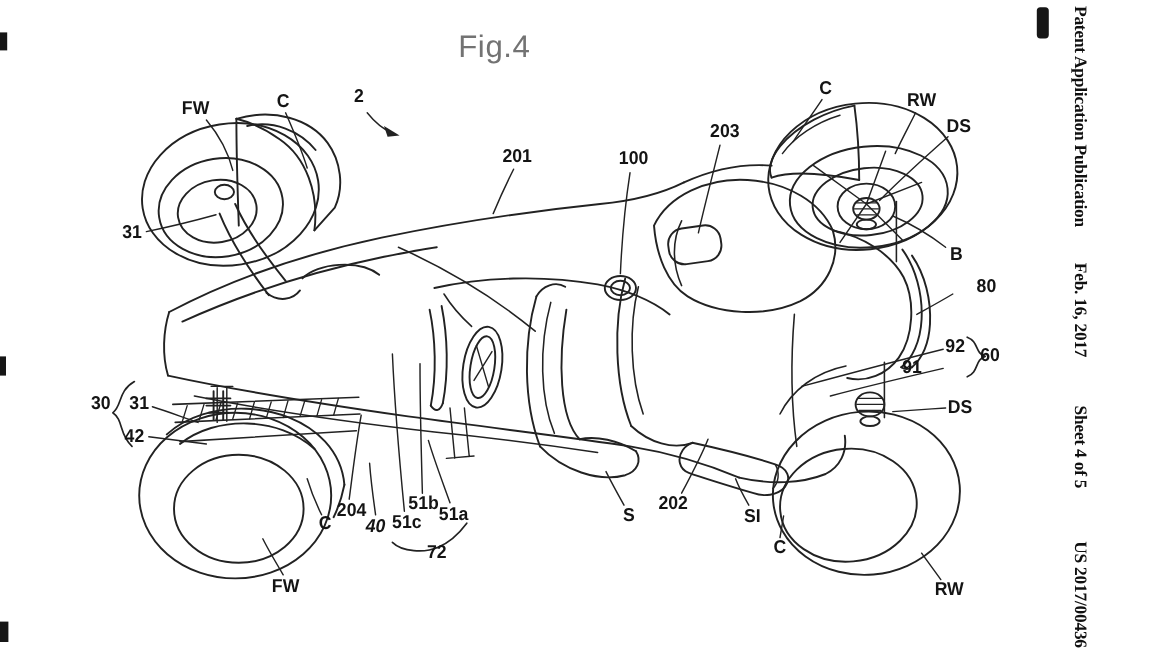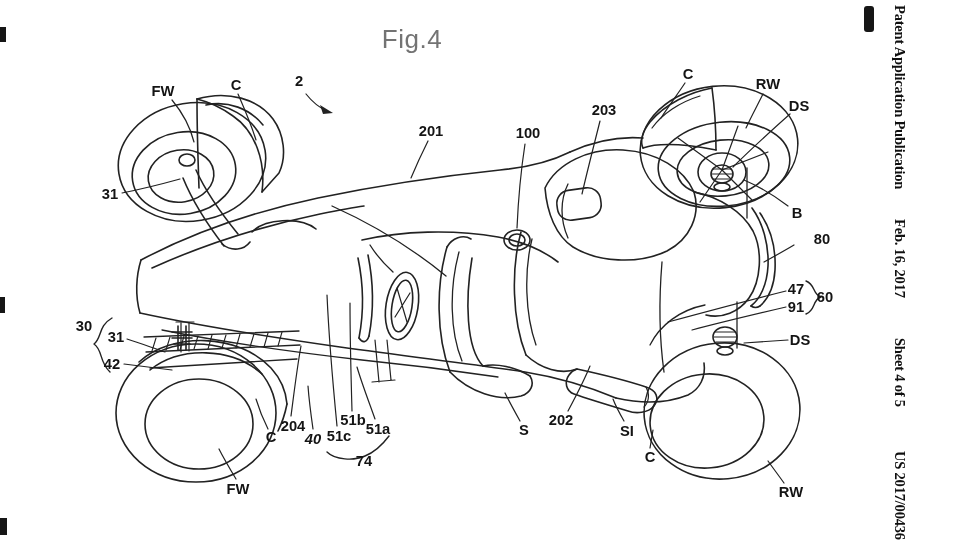--- a/index.html
+++ b/index.html
@@ -182,34 +182,34 @@
       <span class="ref" style="left: 299px; top: 81px;">2</span>
       <span class="ref" style="left: 431px; top: 131px;">201</span>
       <span class="ref" style="left: 528px; top: 133px;">100</span>
       <span class="ref" style="left: 604px; top: 110px;">203</span>
       <span class="ref" style="left: 688px; top: 74px;">C</span>
       <span class="ref" style="left: 768px; top: 84px;">RW</span>
       <span class="ref" style="left: 799px; top: 106px;">DS</span>
       <span class="ref" style="left: 110px; top: 194px;">31</span>
       <span class="ref" style="left: 797px; top: 213px;">B</span>
       <span class="ref" style="left: 803px; top: 239px; margin-left: 19px;">80</span>
-      <span class="ref" style="left: 796px; top: 289px;">47</span>
+      <span class="ref" style="left: 796px; top: 289px;">92</span>
       <span class="ref" style="left: 825px; top: 297px;">60</span>
-      <span class="ref" style="left: 796px; top: 307px;">91</span>
+      <span class="ref" style="left: 760px; top: 307px;">91</span>
       <span class="ref" style="left: 800px; top: 340px;">DS</span>
-      <span class="ref" style="left: 84px; top: 326px;">30</span>
+      <span class="ref" style="left: 84px; top: 337px;">30</span>
       <span class="ref" style="left: 116px; top: 337px;">31</span>
       <span class="ref" style="left: 112px; top: 364px;">42</span>
       <span class="ref" style="left: 271px; top: 437px;">C</span>
       <span class="ref" style="left: 293px; top: 426px;">204</span>
       <span class="ref" style="left: 313px; top: 439px; font-style: italic;">40</span>
       <span class="ref" style="left: 339px; top: 436px;">51c</span>
       <span class="ref" style="left: 353px; top: 420px;">51b</span>
       <span class="ref" style="left: 378px; top: 429px;">51a</span>
-      <span class="ref" style="left: 364px; top: 461px;">74</span>
+      <span class="ref" style="left: 364px; top: 461px;">72</span>
       <span class="ref" style="left: 238px; top: 489px;">FW</span>
       <span class="ref" style="left: 524px; top: 430px;">S</span>
       <span class="ref" style="left: 561px; top: 420px;">202</span>
       <span class="ref" style="left: 627px; top: 431px;">SI</span>
       <span class="ref" style="left: 650px; top: 457px;">C</span>
       <span class="ref" style="left: 791px; top: 492px;">RW</span>
     </div>
 
   <div id="sidebar">
     <span class="hseg" style="left:5px">Patent Application Publication</span>

